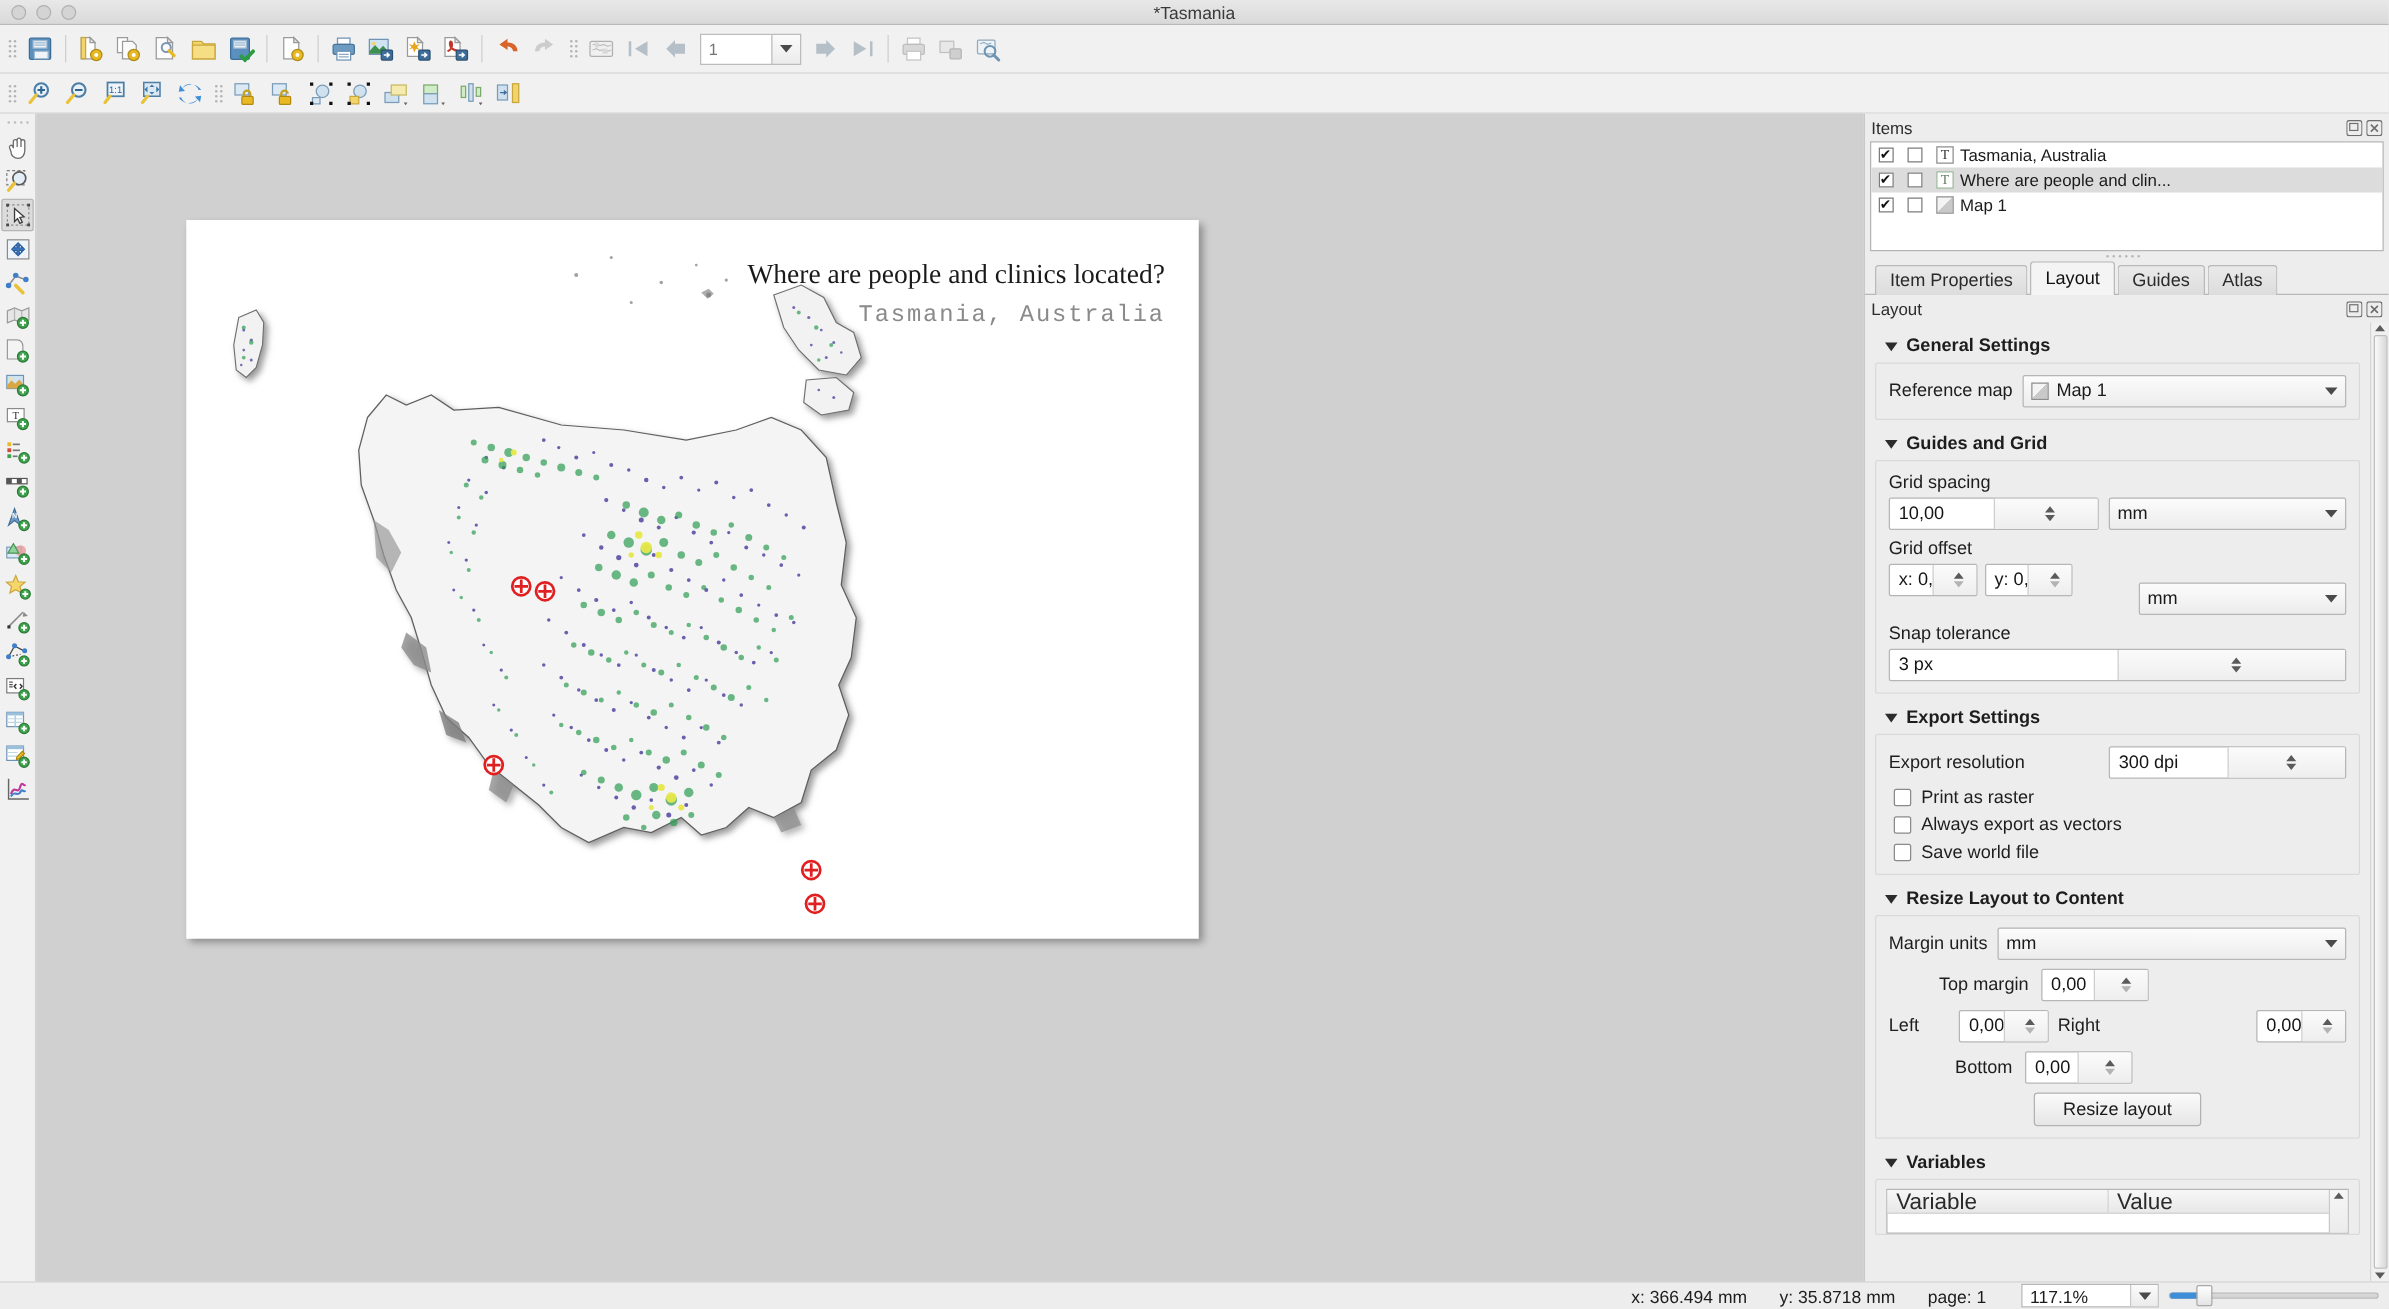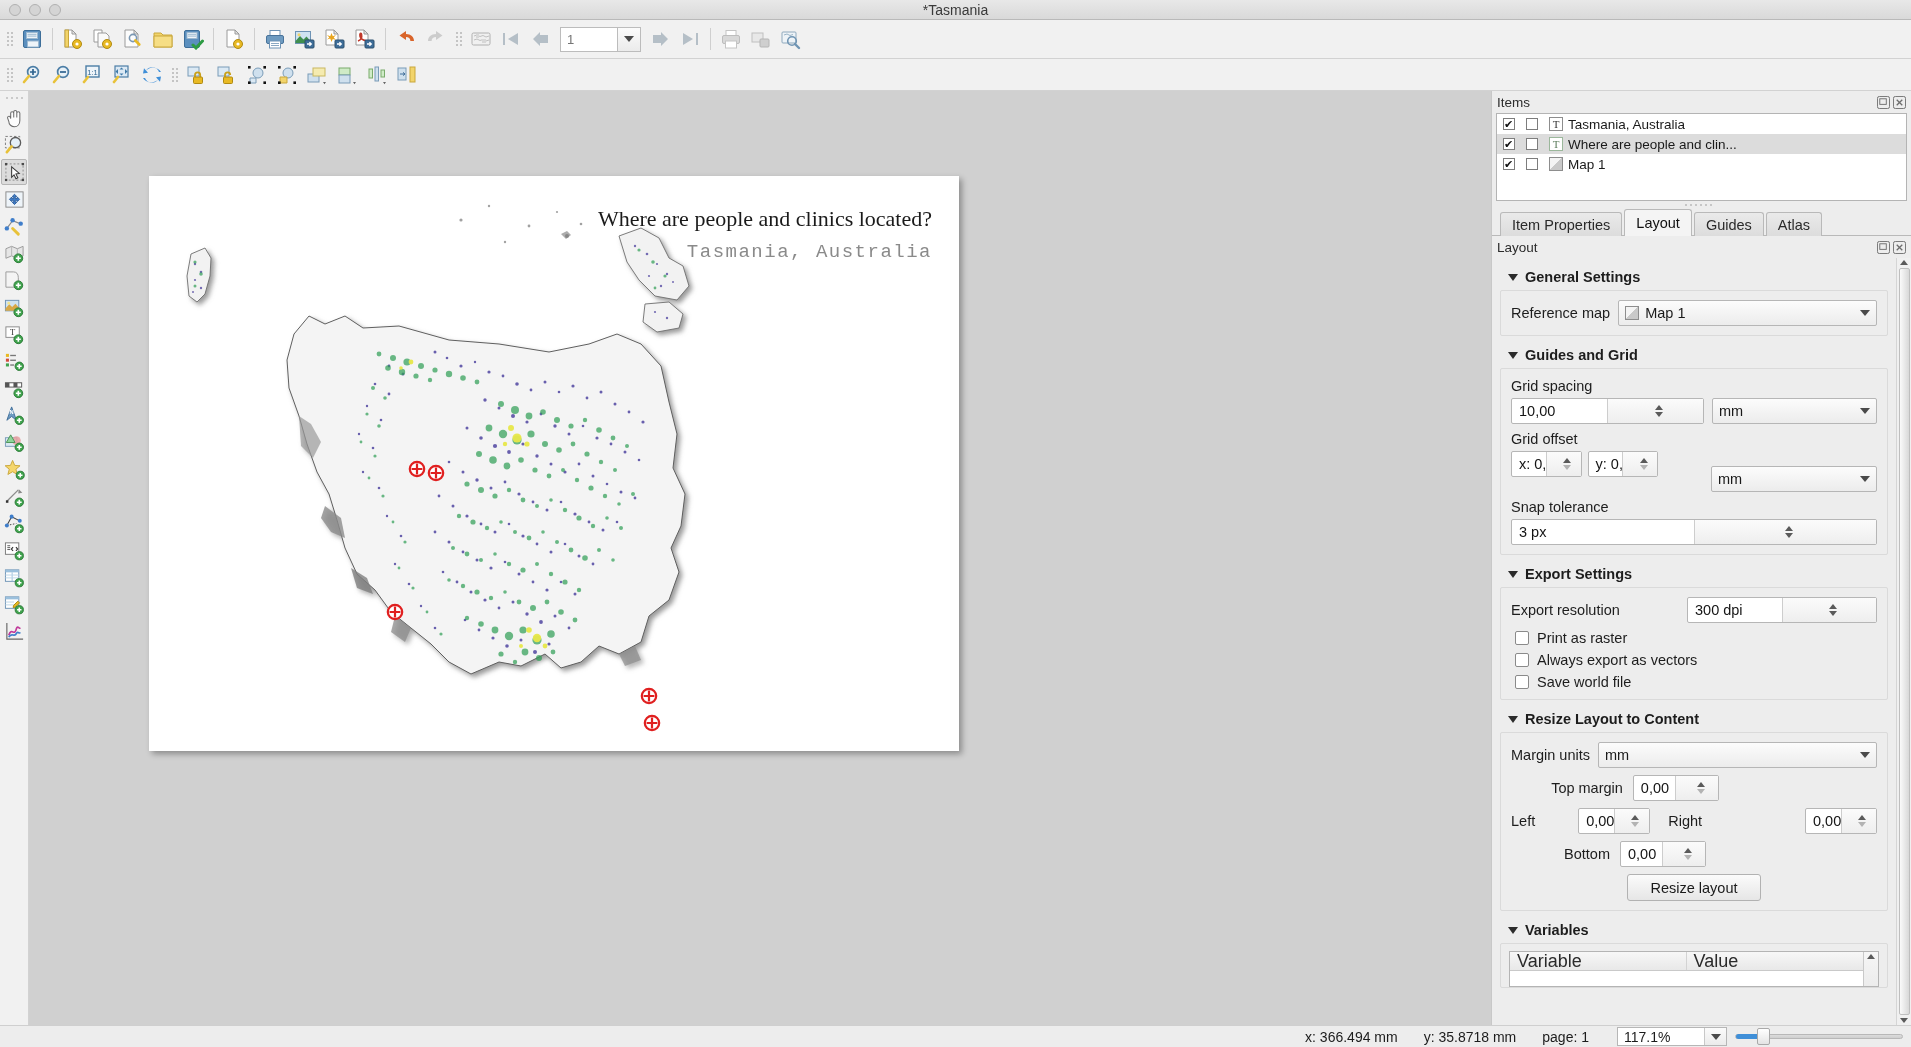--- a/index.html
+++ b/index.html
@@ -1170,21 +1170,21 @@
 
         <div class="grouptitle">
           <span class="caret"></span>
           <span>Guides and Grid</span>
         </div>
         <div class="groupbox">
           <div class="row" style="margin-bottom:4px">
             <span class="lbl">Grid spacing</span>
           </div>
           <div class="row">
-            <div class="spin" style="width:193px">
+            <div class="spin" style="width:168px">
               <span>10,00</span>
               <span class="arrows">
                   <i class="au"></i>
                   <i class="ad"></i>
                 </span>
             </div>
             <div class="combo" style="flex:1">
               <span class="cap">mm</span>
               <span class="tri"></span>
             </div>
@@ -1273,21 +1273,21 @@
             <span class="lbl">Top margin</span>
             <div class="spin" style="width:86px">
               <span>0,00</span>
               <span class="arrows">
                   <i class="au"></i>
                   <i class="ad dim"></i>
                 </span>
             </div>
             <span style="width:108px"></span>
           </div>
-          <div class="row" style="gap:18px">
+          <div class="row" style="gap:7px">
             <span class="lbl">Left</span>
             <div class="spin" style="width:72px;margin-left:25px">
               <span>0,00</span>
               <span class="arrows">
                   <i class="au"></i>
                   <i class="ad dim"></i>
                 </span>
             </div>
             <span class="lbl">Right</span>
             <div class="spin" style="width:72px;margin-left:auto">

